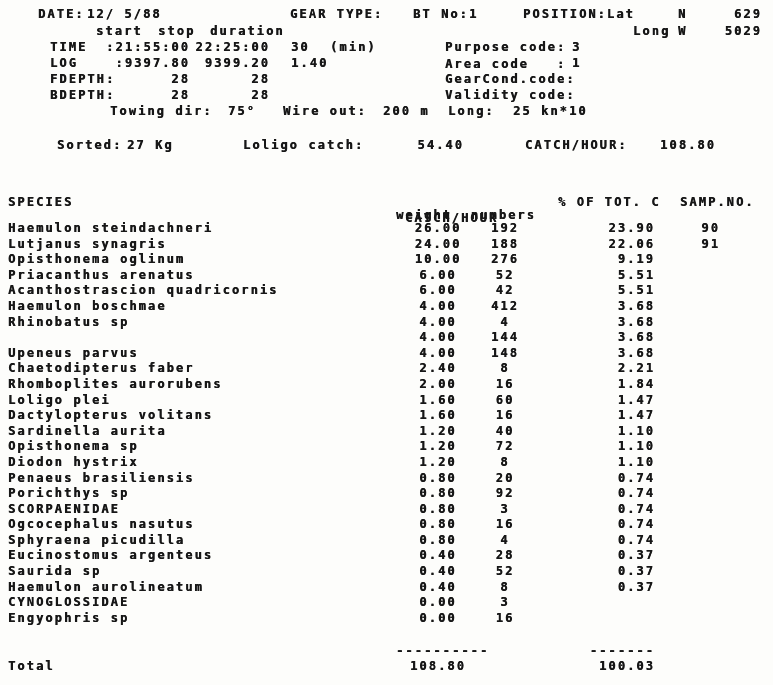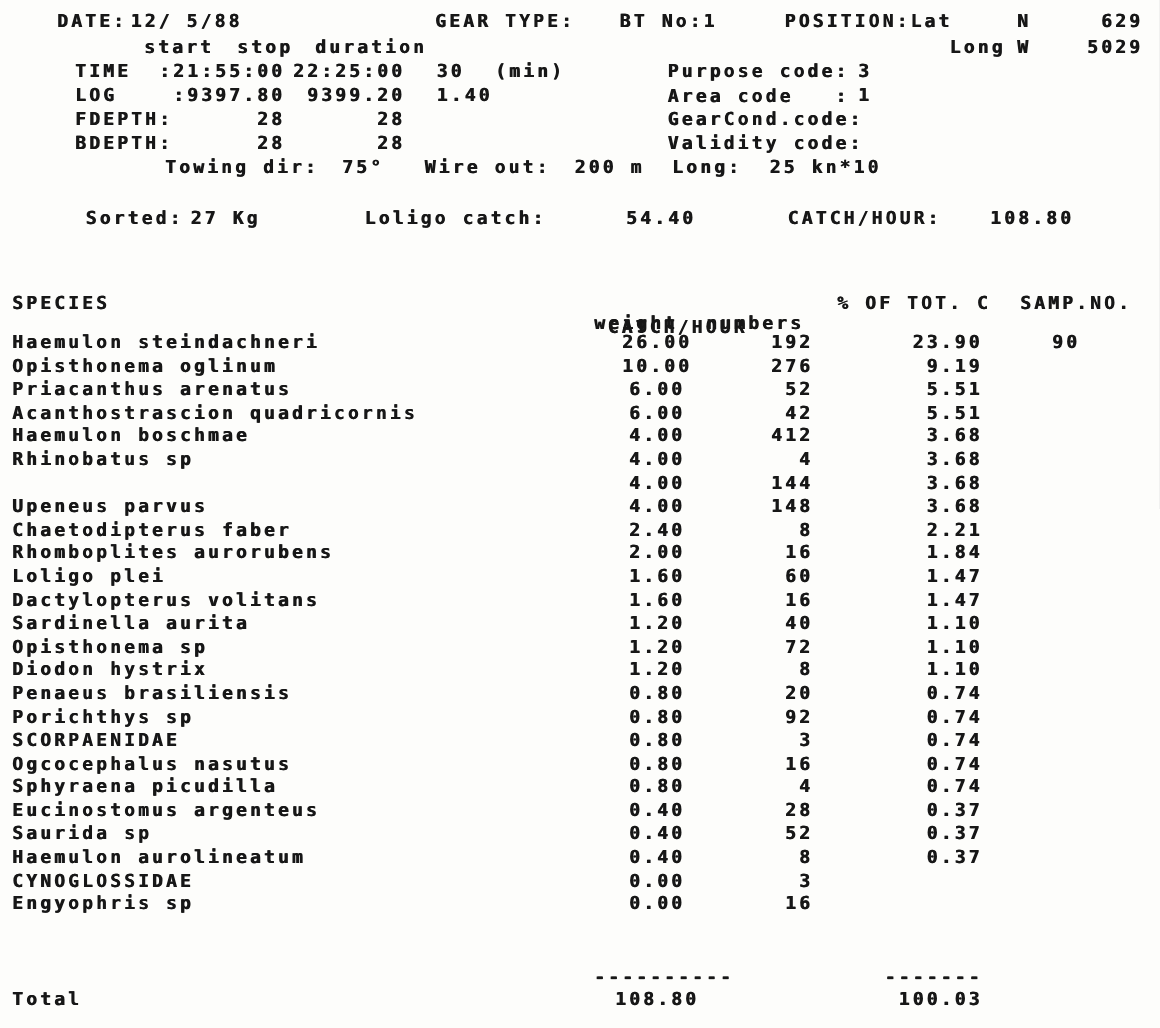--- a/index.html
+++ b/index.html
@@ -18,21 +18,21 @@
   .c-lab{left:50px;}
   .c-start{left:96px;  width:94px;  text-align:right;}
   .c-stop{left:180px;  width:90px;  text-align:right;}
   .c-dur{left:291px;}
   .c-unit{left:330px;}
   .c-code-lab{left:420px;margin-left:25px;}
   .c-code-val{left:572px;}
   
   .col-name{left:8px;}
   .col-w{left:396px; width:84px; text-align:center;}
-  .col-n{left:468px; width:74px; text-align:right;}
+  .col-n{left:468px; width:74px; text-align:center;}
   .col-p{left:570px; width:85px; text-align:right;}
   .col-s{left:660px; width:60px; text-align:right;}
   .rows-host{position:absolute; left:0; top:221px; width:773px;}
   .srow{position:relative; height:15.6px; line-height:15.6px;}
   .cell{position:absolute; white-space:pre; top:0;}
 </style>
 </head>
 <body>
 
 <div class="sheet">
@@ -102,20 +102,27 @@
 
   <div class="rows-host">
   <div class="srow">
     <span class="cell col-name">Haemulon steindachneri</span>
     <span class="cell col-w">26.00</span>
     <span class="cell col-n">192</span>
     <span class="cell col-p">23.90</span>
     <span class="cell col-s">90</span>
   </div>
 
+  <div class="srow">
+    <span class="cell col-name">Lutjanus synagris</span>
+    <span class="cell col-w">24.00</span>
+    <span class="cell col-n">188</span>
+    <span class="cell col-p">22.06</span>
+    <span class="cell col-s">91</span>
+  </div>
 
   <div class="srow">
     <span class="cell col-name">Opisthonema oglinum</span>
     <span class="cell col-w">10.00</span>
     <span class="cell col-n">276</span>
     <span class="cell col-p">9.19</span>
     <span class="cell col-s"></span>
   </div>
 
   <div class="srow">

